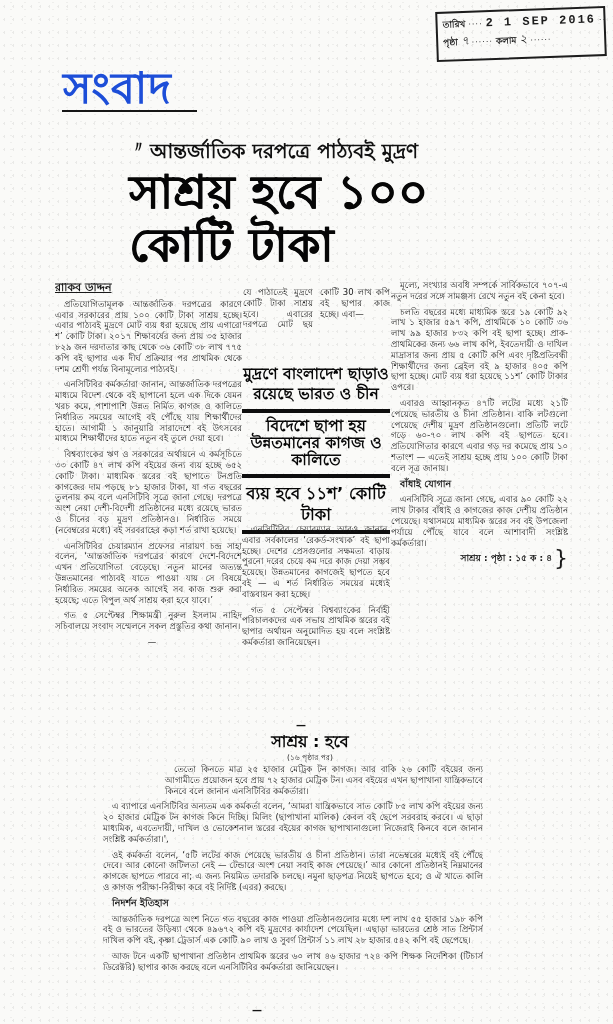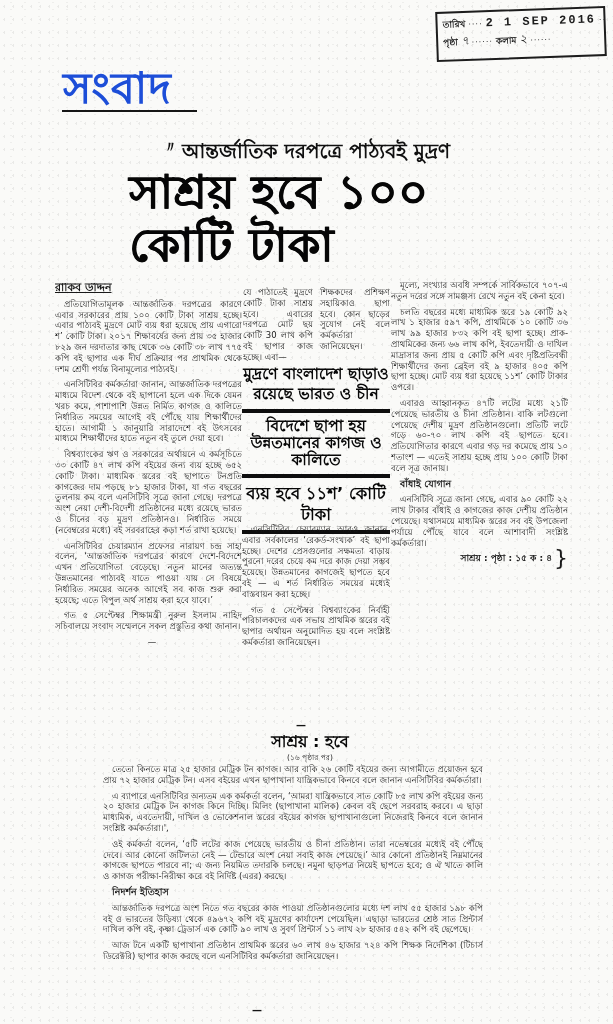--- a/index.html
+++ b/index.html
@@ -25,21 +25,21 @@
   }
   .stamp .row{display:flex;align-items:baseline;gap:3px;}
   .stamp .lbl{font-weight:bold;font-size:9px;}
   .stamp .date{font-family:"Liberation Mono",monospace;font-weight:bold;font-size:12px;letter-spacing:2px;}
   .stamp .hand{font-size:12px;font-style:italic;transform:rotate(-8deg);display:inline-block;}
   .stamp .dots{letter-spacing:1px;color:#2a2a2a;font-size:8px;}
   
   .masthead{position:absolute;left:63px;top:56px;font-size:43px;font-weight:bold;color:#1d4ed8;letter-spacing:1px;}
   .masthead-rule{position:absolute;left:62px;top:110px;width:135px;height:2px;background:#161616;}
   
-  .kicker{position:absolute;left:131px;top:136px;width:345px;font-size:20px;font-weight:700;color:#101010;white-space:nowrap;overflow:hidden;margin-left:32px;}
+  .kicker{position:absolute;left:131px;top:136px;width:345px;font-size:20px;font-weight:700;color:#101010;white-space:nowrap;overflow:hidden;}
   .kicker .mark{font-size:15px;margin-right:4px;vertical-align:6px;}
   .headline{position:absolute;left:129px;top:166px;width:365px;font-size:46px;line-height:53px;font-weight:800;color:#060606;letter-spacing:0.5px;text-shadow:0.6px 0 0 #060606;}
   
   .bodytext{font-size:8.5px;line-height:10.8px;text-align:justify;color:#1a1a1a;}
   .bodytext p{margin:0 0 5px 0;text-indent:9px;}
   .col-left{position:absolute;left:55px;top:283px;width:187px;height:456px;overflow:hidden;}
   .byline{font-size:11px;font-weight:bold;margin-bottom:5px;text-decoration:underline;}
   .col-midtop{position:absolute;left:243px;top:287px;width:147px;height:76px;overflow:hidden;column-count:2;column-gap:7px;}
   .col-midtop p{margin:0;text-indent:0;}
   .boxgroup{position:absolute;left:242px;top:364px;width:148px;}
@@ -51,21 +51,21 @@
   .col-midbot{position:absolute;left:242px;top:524px;width:148px;height:214px;overflow:hidden;}
   .col-right{position:absolute;left:391px;top:280px;width:177px;height:458px;overflow:hidden;}
   .crosshead{font-size:9.5px;font-weight:bold;margin:3px 0 2px 0;text-indent:0;}
   .jumpref{display:flex;justify-content:flex-end;align-items:center;gap:2px;font-size:9px;font-weight:bold;}
   .jumpref .brace{font-size:22px;font-weight:normal;}
   
   .cont-dash{position:absolute;left:296px;top:720px;font-size:10px;font-weight:bold;}
   .cont-head{position:absolute;left:155px;top:729px;width:310px;text-align:center;font-size:16px;font-weight:800;color:#070707;}
   .cont-note{position:absolute;left:155px;top:752px;width:310px;text-align:center;font-size:7.5px;color:#222;}
   .cont-block{position:absolute;left:103px;top:764px;width:380px;height:244px;overflow:hidden;}
-  .cont-block p.first{}
+  .cont-block p.first{margin-left:62px;}
   .end-dash{position:absolute;left:252px;top:1005px;font-size:10px;font-weight:bold;letter-spacing:2px;}
   .col-end-dash{text-align:center;text-indent:0;letter-spacing:2px;}
 </style>
 </head>
 <body>
 
 <div class="page">
   <div class="noise"></div>
 
   <div class="stamp">
@@ -101,21 +101,20 @@
     <p>প্রতিযোগিতামূলক আন্তর্জাতিক দরপত্রের কারণে এবার সরকারের প্রায় ১০০ কোটি টাকা সাশ্রয় হচ্ছে। এবার পাঠ্যবই মুদ্রণে মোট ব্যয় ধরা হয়েছে প্রায় এগারো শ’ কোটি টাকা। ২০১৭ শিক্ষাবর্ষের জন্য প্রায় ৩৫ হাজার ৮২৯ জন দরদাতার কাছ থেকে ৩৬ কোটি ৩৮ লাখ ৭৭৫ কপি বই ছাপার এক দীর্ঘ প্রক্রিয়ার পর প্রাথমিক থেকে দশম শ্রেণী পর্যন্ত বিনামূল্যের পাঠ্যবই।</p>
     <p>এনসিটিবির কর্মকর্তারা জানান, আন্তর্জাতিক দরপত্রের মাধ্যমে বিদেশ থেকে বই ছাপানো হলে এক দিকে যেমন খরচ কমে, পাশাপাশি উন্নত নির্মিত কাগজ ও কালিতে নির্ধারিত সময়ের আগেই বই পৌঁছে যায় শিক্ষার্থীদের হাতে। আগামী ১ জানুয়ারি সারাদেশে বই উৎসবের মাধ্যমে শিক্ষার্থীদের হাতে নতুন বই তুলে দেয়া হবে।</p>
     <p>বিশ্বব্যাংকের ঋণ ও সরকারের অর্থায়নে এ কর্মসূচিতে ৩৩ কোটি ৪৭ লাখ কপি বইয়ের জন্য ব্যয় হচ্ছে ৬৫২ কোটি টাকা। মাধ্যমিক স্তরের বই ছাপাতে টনপ্রতি কাগজের দাম পড়ছে ৮১ হাজার টাকা, যা গত বছরের তুলনায় কম বলে এনসিটিবি সূত্রে জানা গেছে। দরপত্রে অংশ নেয়া দেশী-বিদেশী প্রতিষ্ঠানের মধ্যে রয়েছে ভারত ও চীনের বড় মুদ্রণ প্রতিষ্ঠানও। নির্ধারিত সময়ে (নবেম্বরের মধ্যে) বই সরবরাহের কড়া শর্ত রাখা হয়েছে।</p>
     <p>এনসিটিবির চেয়ারম্যান প্রফেসর নারায়ণ চন্দ্র সাহা বলেন, ‘আন্তর্জাতিক দরপত্রের কারণে দেশে-বিদেশে এখন প্রতিযোগিতা বেড়েছে। নতুন মানের অত্যন্ত উন্নতমানের পাঠ্যবই যাতে পাওয়া যায় সে বিষয়ে নির্ধারিত সময়ের অনেক আগেই সব কাজ শুরু করা হয়েছে; এতে বিপুল অর্থ সাশ্রয় করা হবে যাবে।’</p>
     <p>গত ৫ সেপ্টেম্বর শিক্ষামন্ত্রী নুরুল ইসলাম নাহিদ সচিবালয়ে সংবাদ সম্মেলনে সকল প্রস্তুতির কথা জানান।</p>
     <p class="col-end-dash">—</p>
   </div>
 
   <div class="col-midtop bodytext">
     <p>যে পাঠাতেই মুদ্রণে কোটি টাকা সাশ্রয় হবে। এবারের দরপত্রে মোট ছয় কোটি 30 লাখ কপি বই ছাপার কাজ হচ্ছে। এবা—</p>
-    <p>শিক্ষকদের প্রশিক্ষণ সহায়িকাও ছাপা হবে। কোন ছাড়ের সুযোগ নেই বলে কর্মকর্তারা জানিয়েছেন।</p>
   </div>
 
   <div class="boxgroup">
     <div class="subhead s1">মুদ্রণে বাংলাদেশ ছাড়াও রয়েছে ভারত ও চীন</div>
     <div class="rule"></div>
     <div class="subhead s2">বিদেশে ছাপা হয় উন্নতমানের কাগজ ও কালিতে</div>
     <div class="rule"></div>
     <div class="subhead s3">ব্যয় হবে ১১শ’ কোটি টাকা</div>
     <div class="rule"></div>
   </div>

